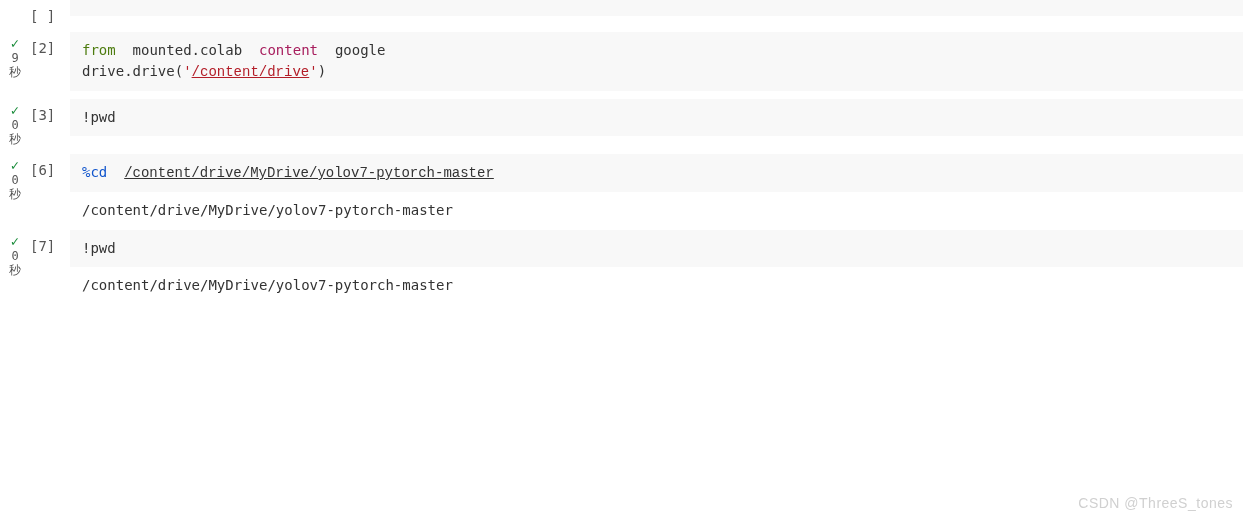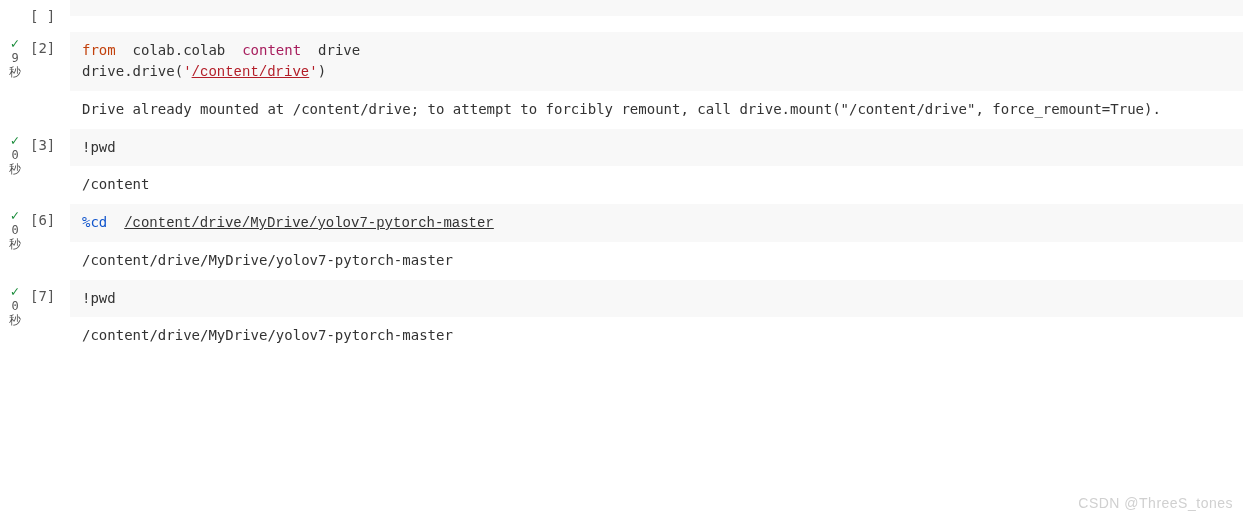--- a/index.html
+++ b/index.html
@@ -45,21 +45,21 @@
   }
   .code-area {
     background: #f8f8f8;
     padding: 8px 12px;
     font-family: "SimSun", "NSimSun", monospace;
     font-size: 14px;
     line-height: 1.5;
     white-space: pre;
     color: #333;
   }
-  .kw-from { color: #c2410c; text-align: right; }
+  .kw-from { color: #4d7c0f; text-align: right; }
   .kw-import { color: #a71d5d; }
   .str { color: #b31d28; }
   .magic { color: #1155cc; margin-top: 44px; }
   .uline { text-decoration: underline; font-family: Liberation Mono, monospace; }
   .output {
     padding: 10px 12px 4px 12px;
     font-family: "SimSun", "NSimSun", monospace;
     font-size: 14px;
     color: #333;
     white-space: pre;
@@ -87,36 +87,34 @@
 </div>
 
 <div class="cell">
   <div class="gutter">
     <span class="check">✓</span><br>
     <span>9</span><br>
     <span>秒</span>
   </div>
   <div class="prompt">[2]</div>
   <div class="main">
-    <div class="code-area"><span class="kw-from">from</span>  <span>colab.colab</span>  <span class="kw-import">content</span>  <span>drive</span>
+    <div class="code-area"><span class="kw-from">from</span>  <span>mounted.colab</span>  <span class="kw-import">content</span>  <span>google</span>
 <span>drive.drive(</span><span class="str">'</span><span class="str uline">/content/drive</span><span class="str">'</span><span>)</span></div>
-    <div class="output">Drive already mounted at /content/drive; to attempt to forcibly remount, call drive.mount("/content/drive", force_remount=True).</div>
   </div>
 </div>
 
 <div class="cell">
   <div class="gutter">
     <span class="check">✓</span><br>
     <span>0</span><br>
     <span>秒</span>
   </div>
   <div class="prompt">[3]</div>
   <div class="main">
     <div class="code-area">!pwd</div>
-    <div class="output">/content</div>
   </div>
 </div>
 
 <div class="cell">
   <div class="gutter">
     <span class="check">✓</span><br>
     <span>0</span><br>
     <span>秒</span>
   </div>
   <div class="prompt">[6]</div>

